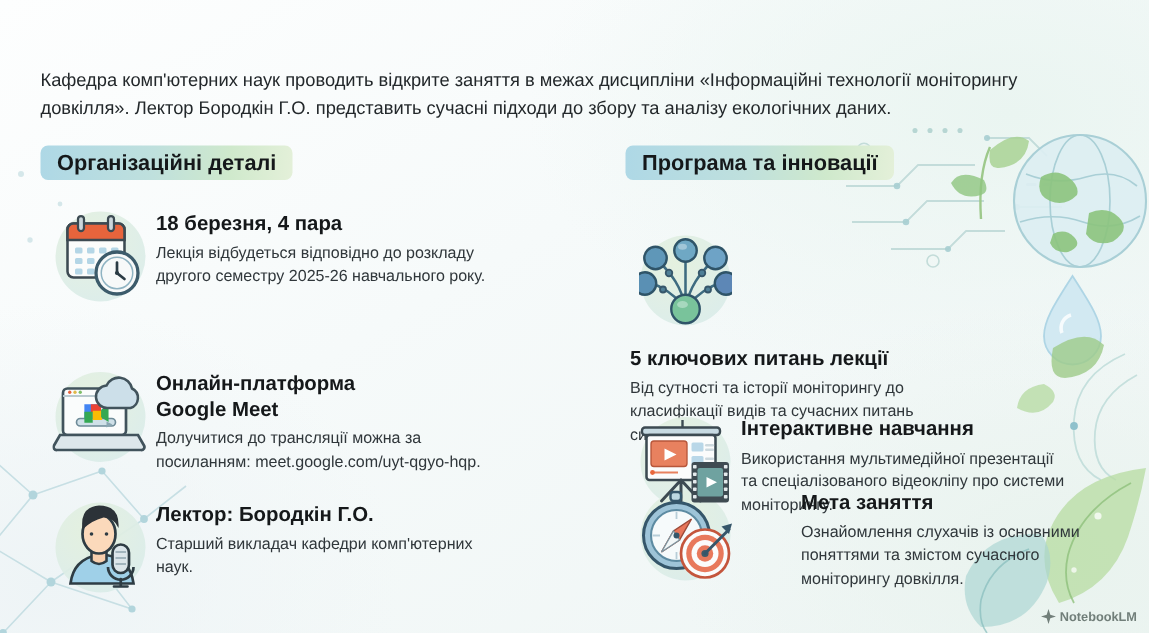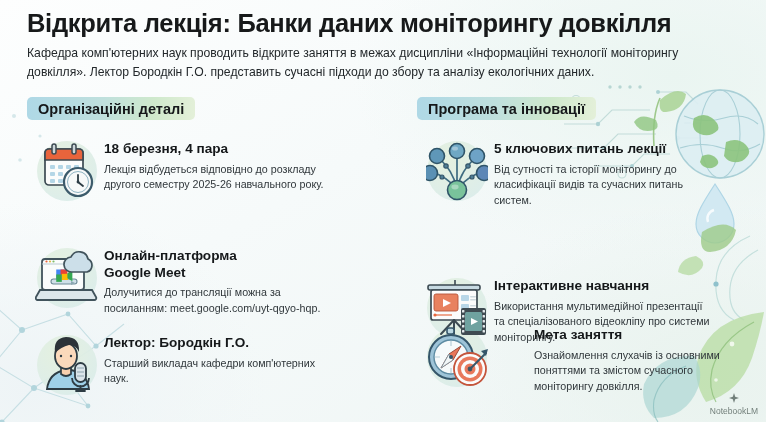--- a/index.html
+++ b/index.html
@@ -65,29 +65,29 @@
     font-size:10.7px; color:#30373b; line-height:1.45; white-space:pre-line;
   }
 
   .left-col  .item-text { width:232px; }
   .right-col .item-text { width:220px; }
 
   
   #item-l0 { left:30px;  top:134px; }
   #item-l1 { left:30px;  top:225px;margin-top:16px; }
   #item-l2 { left:30px;  top:328px; }
-  #item-r0 { left:420px; top:134px; }
+  #item-r0 { left:420px; top:150px;flex-direction:column; }
   #item-r1 { left:420px; top:227px;margin-top:44px; }
   #item-r2 { left:420px; top:320px;gap:40px; }
 
   
   .watermark {
     position:absolute; right:8px; bottom:6px;
     display:flex; align-items:center; gap:3px;
-    font-size:8.5px; color:#5d6b66; opacity:.85; font-weight:normal;flex-direction:column;
+    font-size:8.5px; color:#5d6b66; opacity:.85; font-weight:bold;
   }
 </style>
 </head>
 <body>
 
 <div id="stage">
 
   <div class="bg-layer">
 
     <svg style="right:28px; top:78px;" width="180" height="105" viewBox="0 0 180 105">
@@ -185,21 +185,20 @@
 
     <svg style="left:6px; top:106px;" width="60" height="70" viewBox="0 0 60 70">
       <g fill="#cde3e6" opacity=".8">
         <circle cx="8" cy="10" r="2"></circle>
           <circle cx="34" cy="30" r="1.6"></circle>
         <circle cx="14" cy="54" r="1.8"></circle>
       </g>
     </svg>
   </div>
 
-  <div class="title">Відкрита лекція: Банки даних моніторингу довкілля</div>
   <div class="subtitle">Кафедра комп'ютерних наук проводить відкрите заняття в межах дисципліни «Інформаційні технології моніторингу довкілля». Лектор Бородкін Г.О. представить сучасні підходи до збору та аналізу екологічних даних.</div>
 
   <div class="pill" id="pill-right">Програма та інновації</div>
   <div class="pill" id="pill-left">Організаційні деталі</div>
 
   <div class="left-col">
 
     <div class="item" id="item-l0">
       <div class="icon-wrap">
         <div class="blob"></div>

